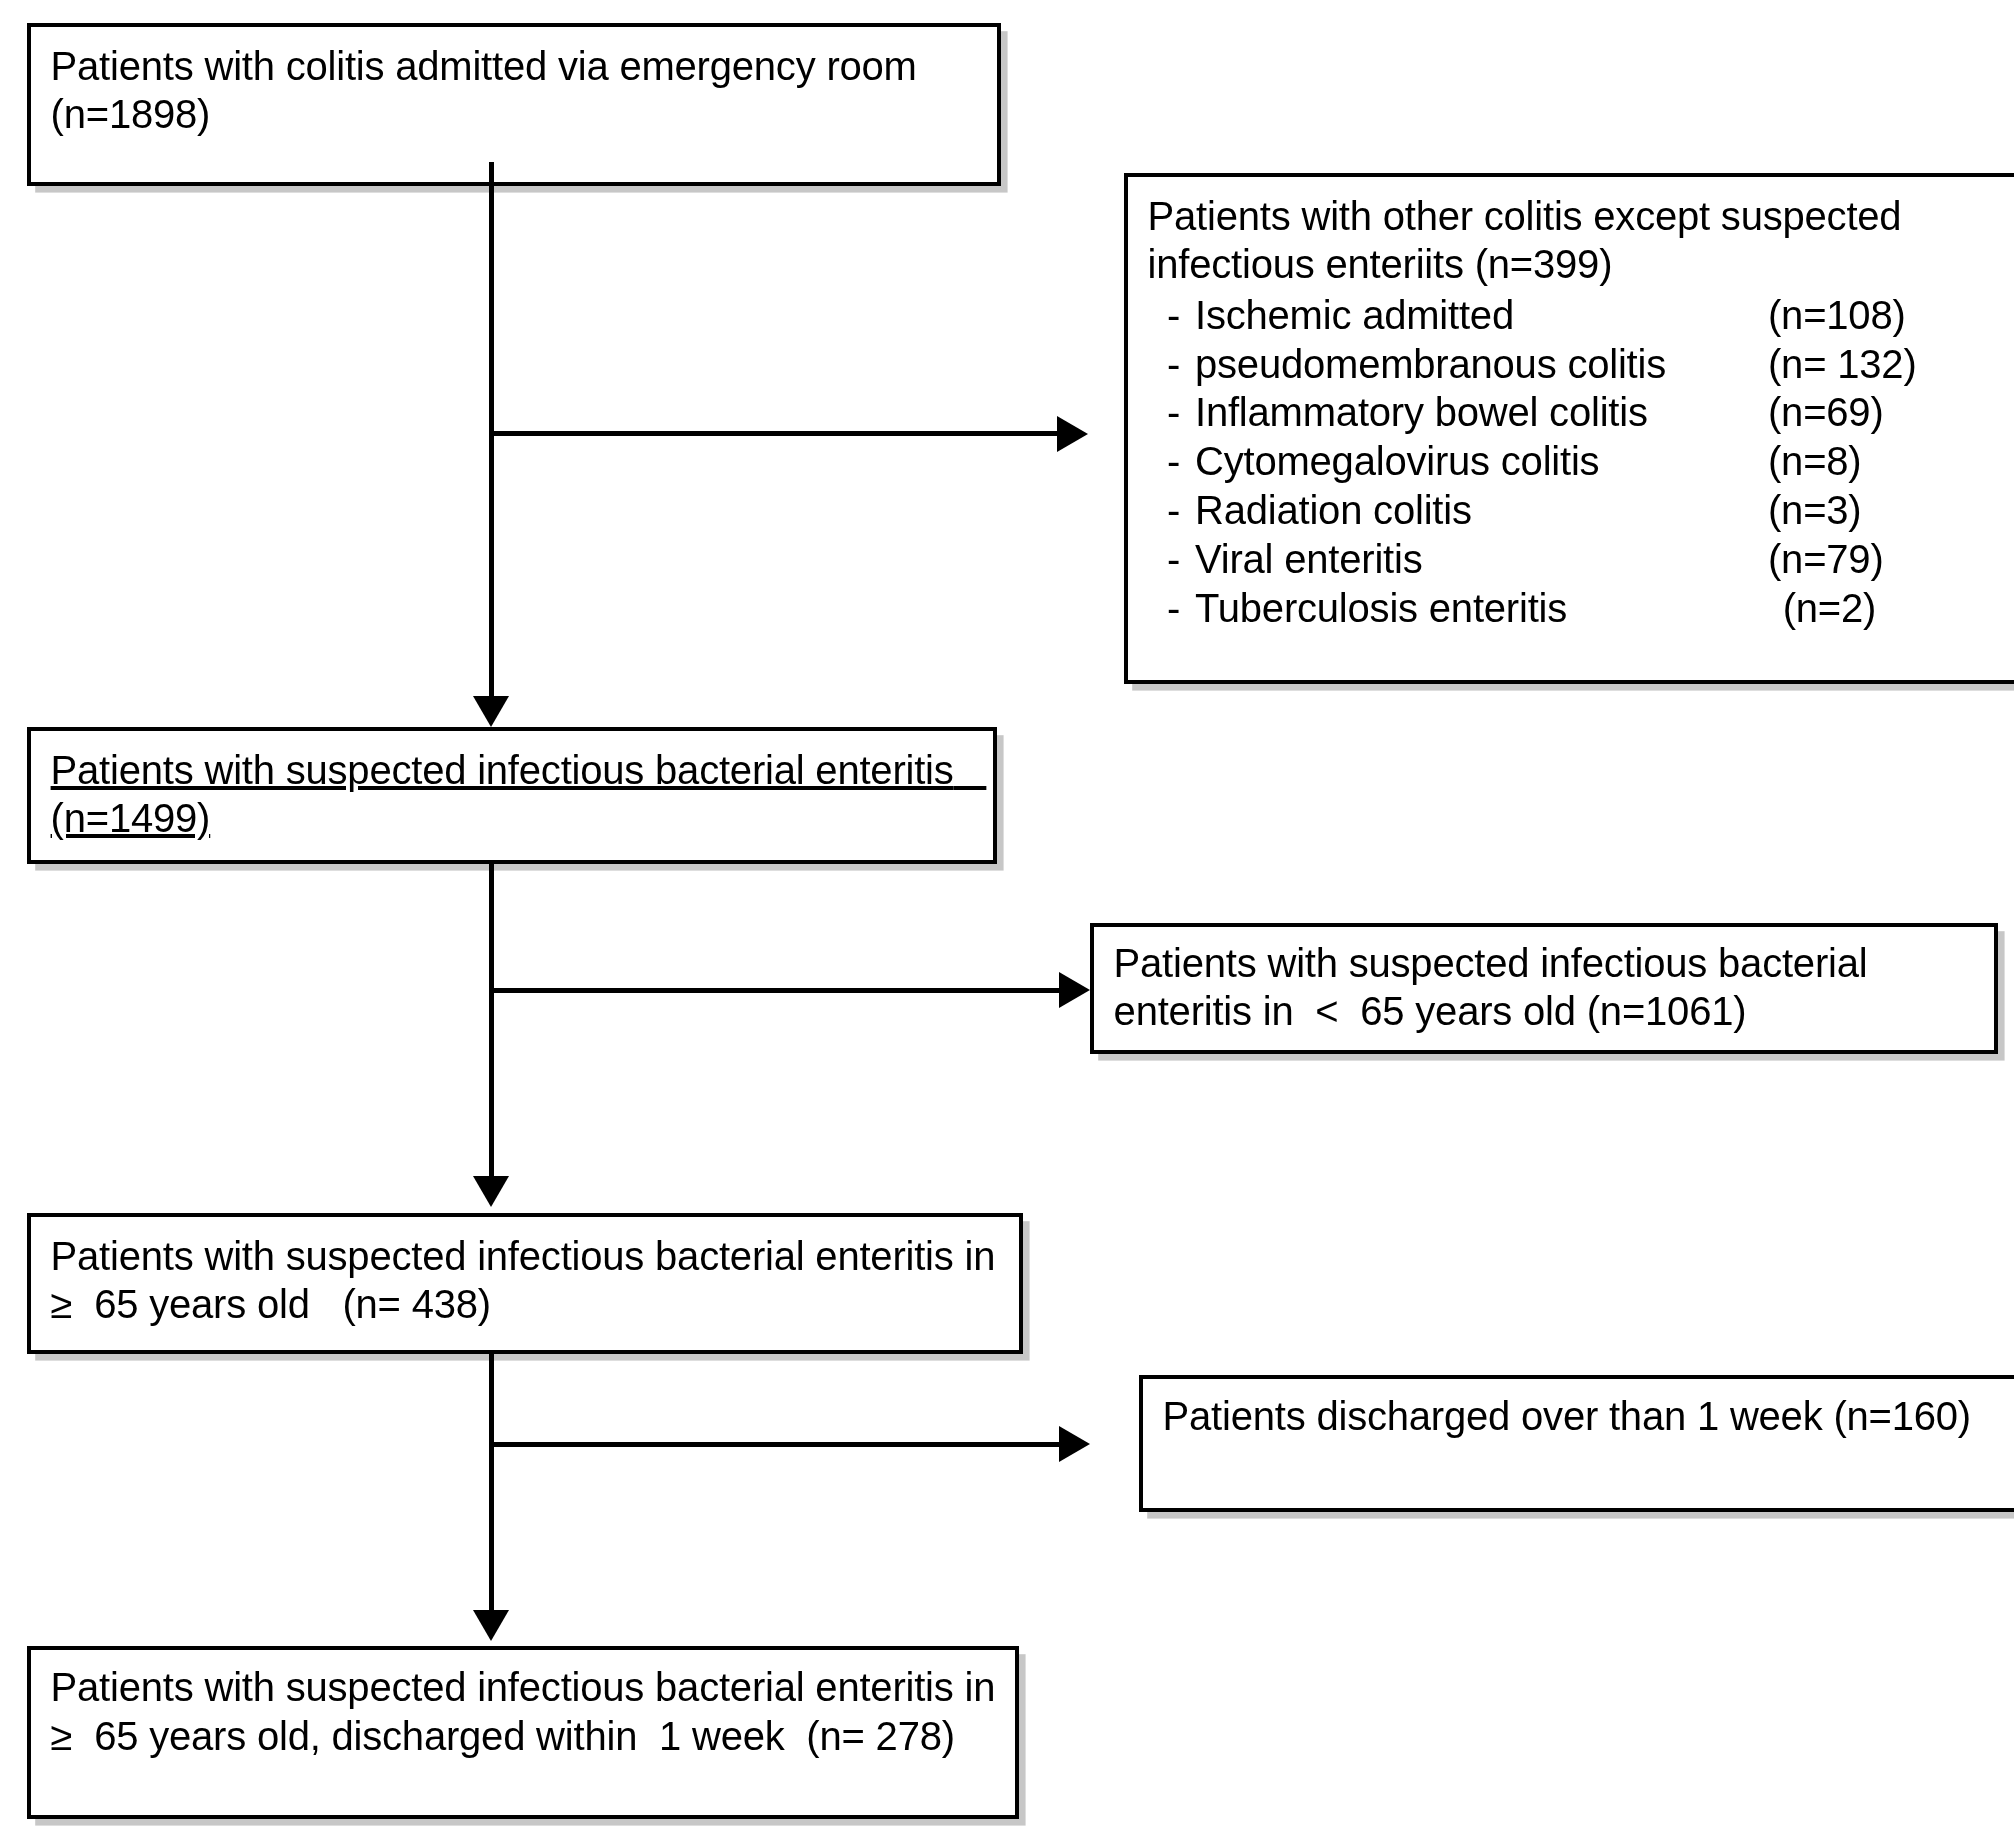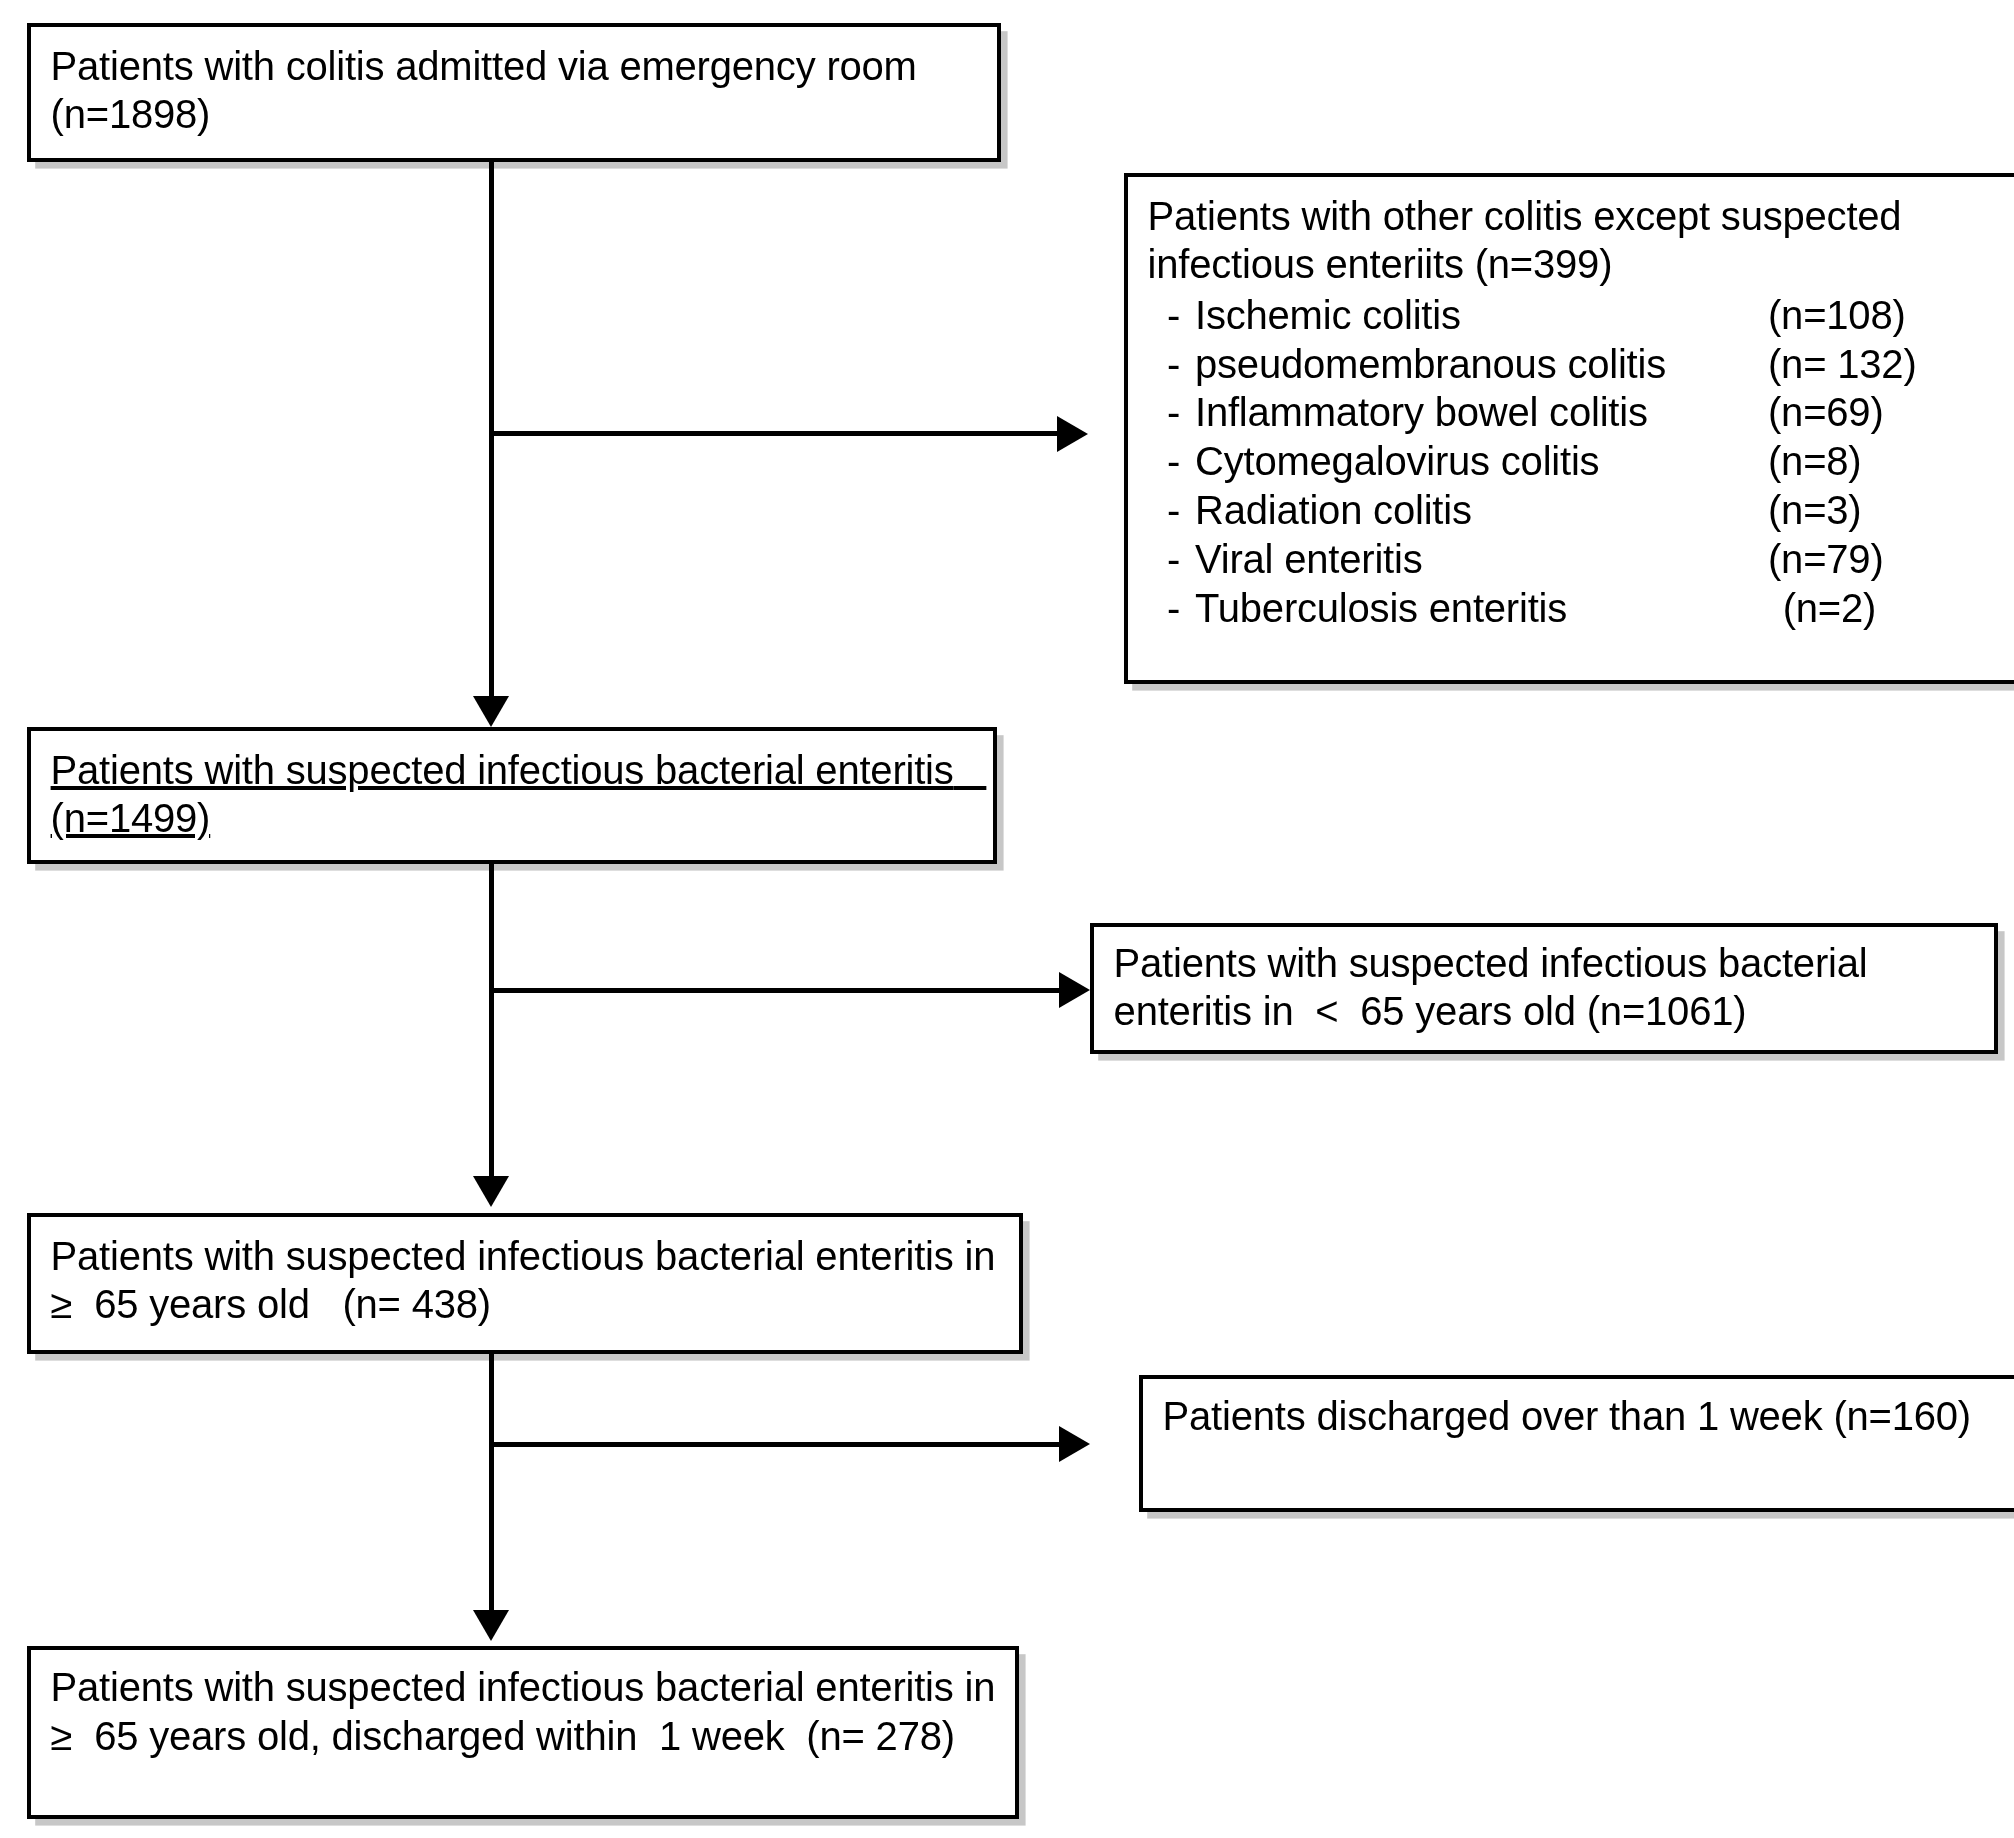--- a/index.html
+++ b/index.html
@@ -26,21 +26,21 @@
     box-shadow: 7.4px 7.4px 0 -0.8px rgba(0,0,0,0.22);
   }
   .box-text {
     font-size: 40px;
     line-height: 1.22;
     letter-spacing: -0.2px;
     white-space: pre-wrap;
   }
   
   #box-top {
-    left: 27px; top: 23px; width: 974px; height: 139px;
+    left: 27px; top: 23px; width: 974px; height: 163px;
   }
   #box-top .box-text { padding: 14.7px 0 0 19.6px; }
 
   #box-excluded-other-colitis {
     left: 1124px; top: 173px; width: 918px; height: 511px;
   }
   #box-excluded-other-colitis .head {
     padding: 14.7px 0 0 19.6px;
     font-size: 40px;
     line-height: 1.22;
@@ -137,21 +137,21 @@
   <div class="arrow-down" style="left:473px; top:696px;"></div>
 
   <div class="hline" style="left:491px; top:431px; width:566px;"></div>
   <div class="arrow-right" style="left:1057px; top:416px;"></div>
 
   <div class="box" id="box-excluded-other-colitis">
     <div class="head">Patients with other colitis except suspected infectious enteriits (n=399)</div>
     <ul class="excl-list">
       <li>
         <span class="excl-dash">-</span>
-        <span class="excl-label">Ischemic colitis</span>
+        <span class="excl-label">Ischemic admitted</span>
         <span class="excl-count">(n=108)</span>
       </li>
       <li>
         <span class="excl-dash">-</span>
         <span class="excl-label">pseudomembranous  colitis</span>
         <span class="excl-count">(n= 132)</span>
       </li>
       <li>
         <span class="excl-dash">-</span>
         <span class="excl-label">Inflammatory  bowel colitis</span>

